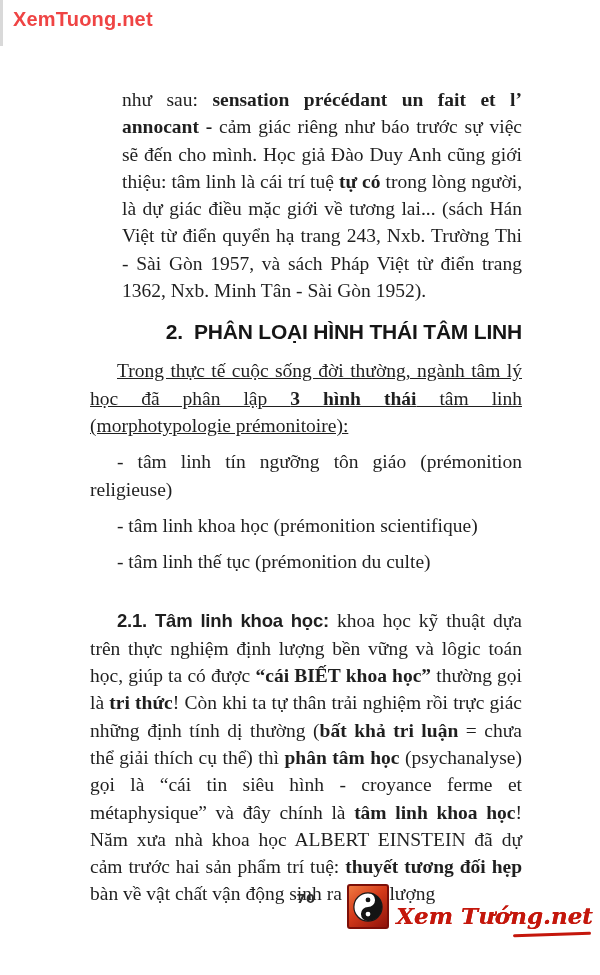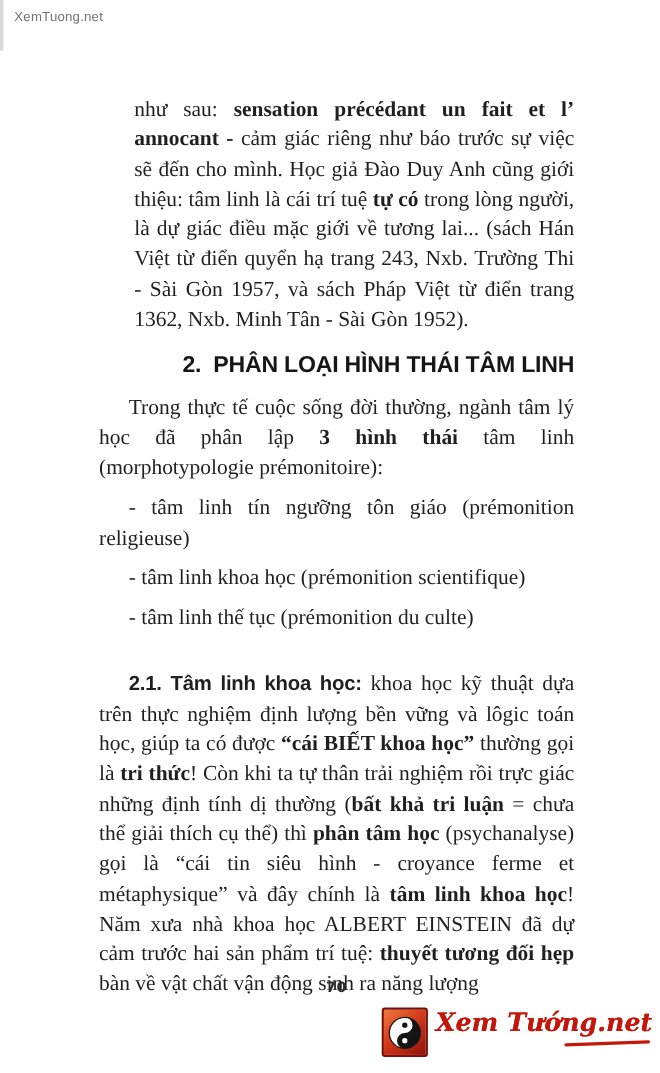--- a/index.html
+++ b/index.html
@@ -12,33 +12,33 @@
     color:#1f1f1f;
   }
   
   .edge-mark{
     position:absolute;left:0;top:0;width:3px;height:46px;
     background:#c9c9c9;opacity:.7;
   }
   .watermark{
     position:absolute;left:13px;top:8px;
     font-family:"Liberation Sans","DejaVu Sans",sans-serif;
-    font-weight:400;font-size:12px;letter-spacing:.2px;
-    color:#737373;cursor:pointer;
+    font-weight:700;font-size:20px;letter-spacing:.2px;
+    color:#ef4444;cursor:pointer;
   }
   .page-content{
     position:absolute;left:90px;top:86px;width:432px;
     font-size:19.5px;line-height:27.3px;
     text-align:justify;
   }
   .page-content p{margin:0;}
   .page-content p + p{margin-top:9px;}
   .page-content p{text-indent:27px;}
   .page-content p.noindent{text-indent:0;margin-left:32px;}
-  .page-content p.after-heading{margin-top:11px;}
+  .page-content p.after-heading{margin-top:11px;text-decoration:underline;}
   .page-content b{font-weight:700;}
   .sans{
     font-family:"Liberation Sans","DejaVu Sans",sans-serif;
     font-size:18.5px;letter-spacing:-0.2px;
   }
   h2.section{
     margin:13px 0 11px 0;
     font-family:"Liberation Sans","DejaVu Sans",sans-serif;
     font-weight:700;font-size:21px;line-height:29px;
     color:#161616;letter-spacing:-0.2px;
@@ -46,22 +46,22 @@
   }
   h2.section .hnum{display:inline-block;margin-right:11px;}
   .page-content p.lead-extra{margin-top:32px;}
   .page-number{
     position:absolute;left:90px;top:891px;width:432px;
     text-align:center;
     font-family:"DejaVu Sans","Liberation Sans",sans-serif;
     font-size:13px;font-weight:600;color:#2e2e2e;letter-spacing:.5px;
   }
   .site-logo{
-    position:absolute;right:3px;top:916px;
-    display:flex;align-items:flex-start;gap:7px;
+    position:absolute;right:3px;top:884px;
+    display:flex;align-items:flex-end;gap:7px;
     cursor:pointer;
   }
   .logo-square{
     width:42px;height:45px;border-radius:3px;
     background:linear-gradient(140deg,#ef7a41 0%,#d43a1a 45%,#8f120a 100%);
     border:2px solid #7c0f08;
     display:flex;align-items:center;justify-content:center;
     box-sizing:border-box;
   }
   .logo-square svg{display:block;}

